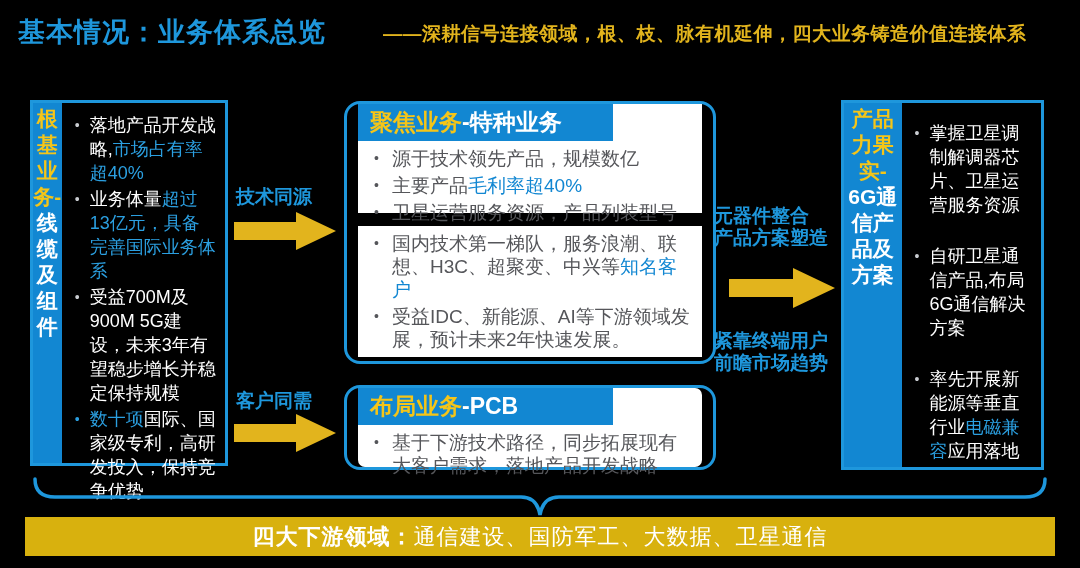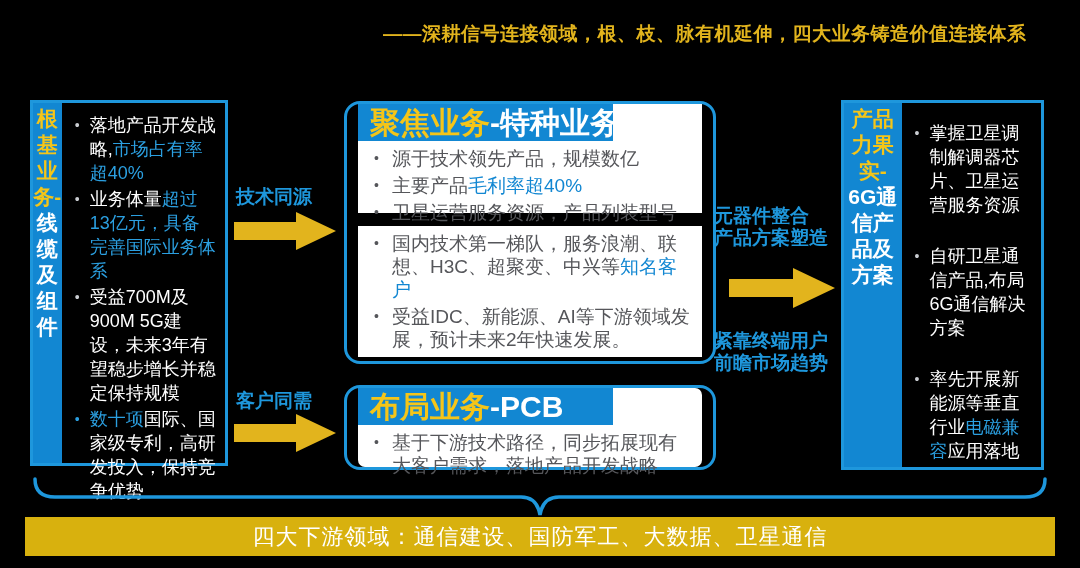--- a/index.html
+++ b/index.html
@@ -33,21 +33,21 @@
   #box-product ul{padding-top:18px;}
   #box-product li{margin-bottom:27px;}
 
   
   .mid-outline{position:absolute;border:3px solid var(--blue);border-radius:16px;background:transparent;}
   #outline-1{left:344px;top:101px;width:372px;height:263px;}
   #outline-2{left:344px;top:385px;width:372px;height:85px;}
 
   
   .light-box{position:absolute;background:#fff;}
-  .light-box .hd{background:var(--header-blue);width:74%;height:37px;line-height:37px;font-size:30px;font-weight:bold;padding-left:12px;white-space:nowrap;}
+  .light-box .hd{background:var(--header-blue);width:74%;height:37px;line-height:37px;font-size:23px;font-weight:bold;padding-left:12px;white-space:nowrap;}
   .light-box .hd .hl{color:#f5c518;}
   .light-box .hd .rest{color:#fff;}
   .light-box ul{list-style:none;padding:4px 10px 0 8px;}
   .light-box li{position:relative;padding-left:26px;font-size:19px;line-height:23px;padding-top:2px;padding-bottom:2px;color:var(--gray-text);}
   .light-box li .mk{position:absolute;left:8px;top:2px;font-size:14px;color:var(--gray-text);}
 
   #box-focus{left:358px;top:104px;width:344px;height:109px;}
   #box-growth{left:358px;top:226px;width:344px;height:131px;}
   #box-pcb{left:358px;top:388px;width:344px;height:79px;border-radius:7px;}
 
@@ -66,27 +66,28 @@
   #label-trend{left:714px;top:330px;width:142px;}
   .arrow{position:absolute;}
   #arrow-tech{left:234px;top:212px;}
   #arrow-customer{left:234px;top:414px;}
   #arrow-integrate{left:729px;top:268px;}
 
   
   #brace{position:absolute;left:25px;top:474px;}
   .bottom-bar{position:absolute;left:25px;top:517px;width:1030px;height:39px;background:var(--bar-yellow);display:flex;align-items:center;justify-content:center;}
   .bottom-bar span{font-size:22px;color:#fff;letter-spacing:1px;}
-  .bottom-bar .b{font-weight:normal;}
+  .bottom-bar .b{font-weight:bold;}
 </style>
 </head>
 <body>
 
 <div class="slide">
 
+  <div class="page-title">基本情况：业务体系总览</div>
   <div class="page-subtitle">——深耕信号连接领域，根、枝、脉有机延伸，四大业务铸造价值连接体系</div>
 
   <div class="dark-box" id="box-root">
     <div class="hd">
       <span class="l1">根基业务-</span>
       <span class="l2">线缆及组件</span>
     </div>
     <ul>
         <li><span class="mk">•</span><span class="seg-white">落地产品开发战略,</span><span class="seg-blue">市场占有率超40%</span></li>
         <li><span class="mk">•</span><span class="seg-white">业务体量</span><span class="seg-blue">超过13亿元，具备完善国际业务体系</span></li>

